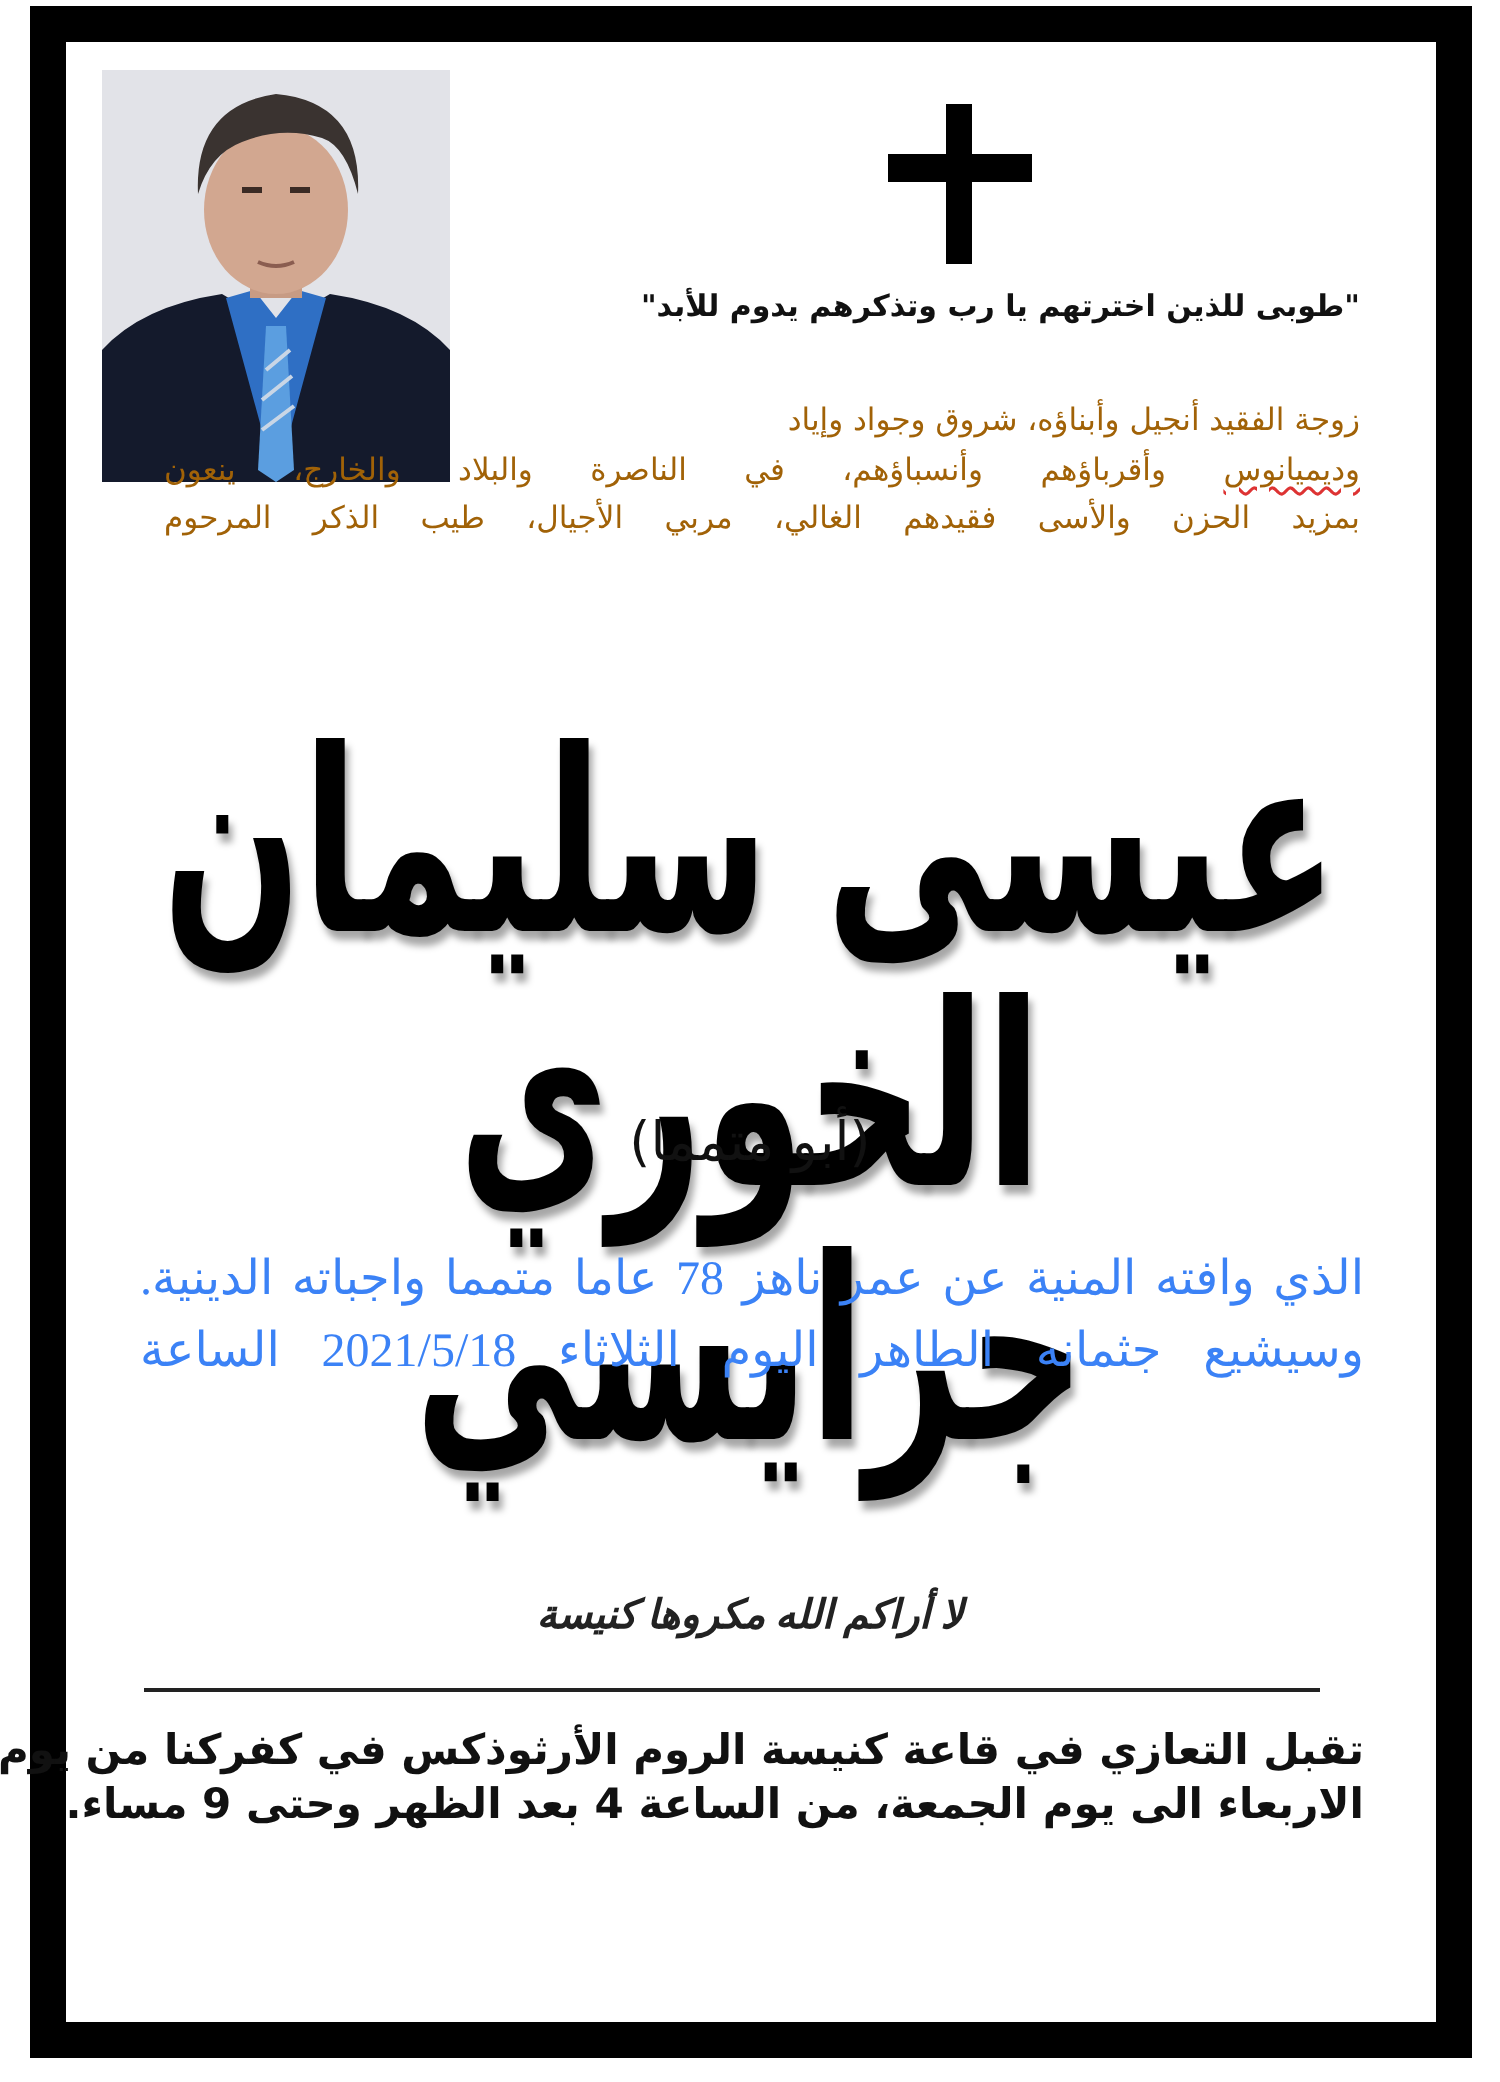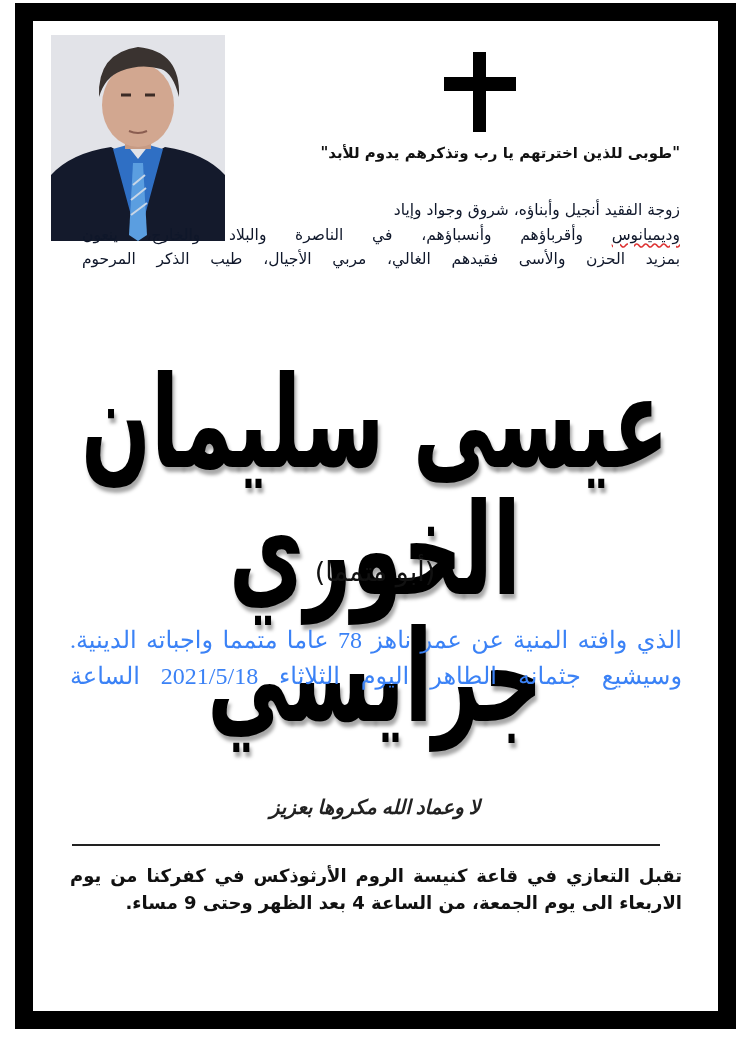--- a/index.html
+++ b/index.html
@@ -19,21 +19,21 @@
   .cross { position: absolute; left: 444px; top: 52px; width: 72px; height: 80px; }
   .cross .v { position: absolute; left: 29px; top: 0; width: 13px; height: 80px; background: #000; }
   .cross .h { position: absolute; left: 0; top: 25px; width: 72px; height: 14px; background: #000; }
   .ar { direction: rtl; color: #111; position: absolute; }
   .quote {
     right: 70px; top: 144px; width: 420px; text-align: right;
     font-family: "DejaVu Sans", sans-serif; font-weight: bold; font-size: 15px;
   }
   .family {
     left: 82px; right: 70px; top: 198px; text-align: right;
-    font-family: "DejaVu Sans", sans-serif; font-size: 15.5px; line-height: 24.5px; color: #0f172a;
+    font-family: "DejaVu Sans", sans-serif; font-size: 15.5px; line-height: 24.5px; color: #a16207;
   }
   .family .line { display: block; white-space: nowrap; }
   .family .line.justify { text-align: justify; text-align-last: justify; }
   .squiggle { text-decoration: underline wavy #d33; text-underline-offset: 3px; }
   .name {
     left: 50px; right: 50px; top: 360px; text-align: center;
     font-family: "DejaVu Sans", sans-serif; font-weight: bold; font-size: 82px;
     letter-spacing: -2px; transform: scaleY(1.55); transform-origin: top center;
     color: #000; text-shadow: 2px 3px 3px rgba(0,0,0,0.35); line-height: 1;
   }
@@ -47,21 +47,21 @@
   }
   .body .line { display: block; white-space: nowrap; text-align: justify; text-align-last: justify; }
   .body .line.last { text-align-last: right; }
   .proverb {
     left: 0; right: 0; top: 795px; text-align: center;
     font-family: "Liberation Serif", serif; font-weight: bold; font-style: italic; font-size: 20px; color: #222;
   }
   .divider { position: absolute; left: 72px; top: 844px; width: 588px; height: 2px; background: #222; }
   .condolences {
     left: 70px; right: 68px; top: 862px;
-    font-family: "DejaVu Sans", sans-serif; font-weight: bold; font-size: 18px; line-height: 27px; color: #111;
+    font-family: "DejaVu Sans", sans-serif; font-weight: bold; font-size: 21px; line-height: 27px; color: #111;
   }
   .condolences .line { display: block; white-space: nowrap; }
   .condolences .line.justify { text-align: justify; text-align-last: justify; }
 </style>
 </head>
 <body>
 
 <div class="frame"></div>
 
 <div class="photo">
@@ -94,20 +94,20 @@
 
 <div class="ar name">عيسى سليمان الخوري جرايسي</div>
 
 <div class="ar nickname">(أبو متمما)</div>
 
 <div class="ar body">
   <span class="line">الذي وافته المنية عن عمر ناهز 78 عاما متمما واجباته الدينية.</span>
   <span class="line">وسيشيع جثمانه الطاهر اليوم الثلاثاء 2021/5/18 الساعة</span>
 </div>
 
-<div class="ar proverb">لا وعماد الله مكروها بعزيز</div>
+<div class="ar proverb">لا أراكم الله مكروها كنيسة</div>
 
 <div class="divider"></div>
 
 <div class="ar condolences">
   <span class="line justify">تقبل التعازي في قاعة كنيسة الروم الأرثوذكس في كفركنا من يوم</span>
   <span class="line">الاربعاء الى يوم الجمعة، من الساعة 4 بعد الظهر وحتى 9 مساء.</span>
 </div>
 
 </body></html>

